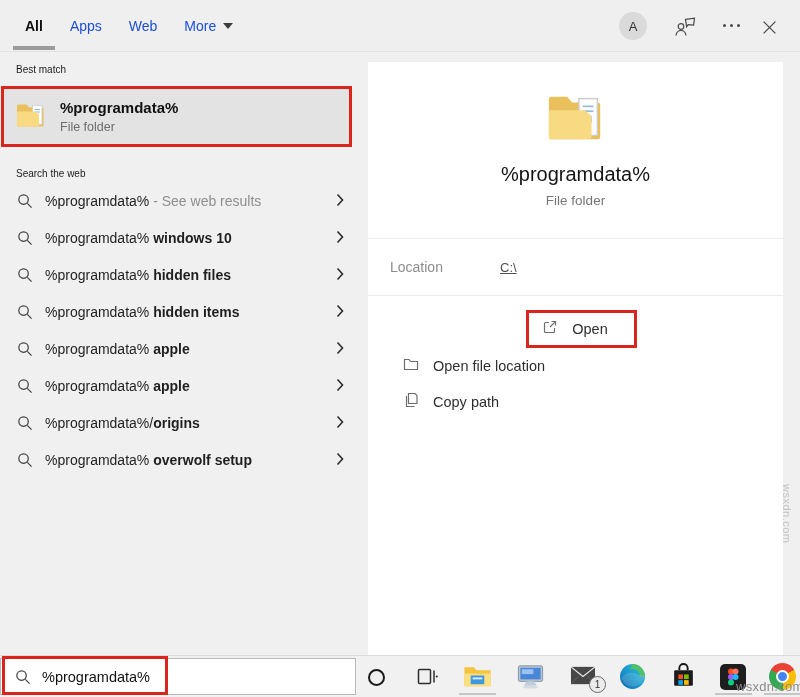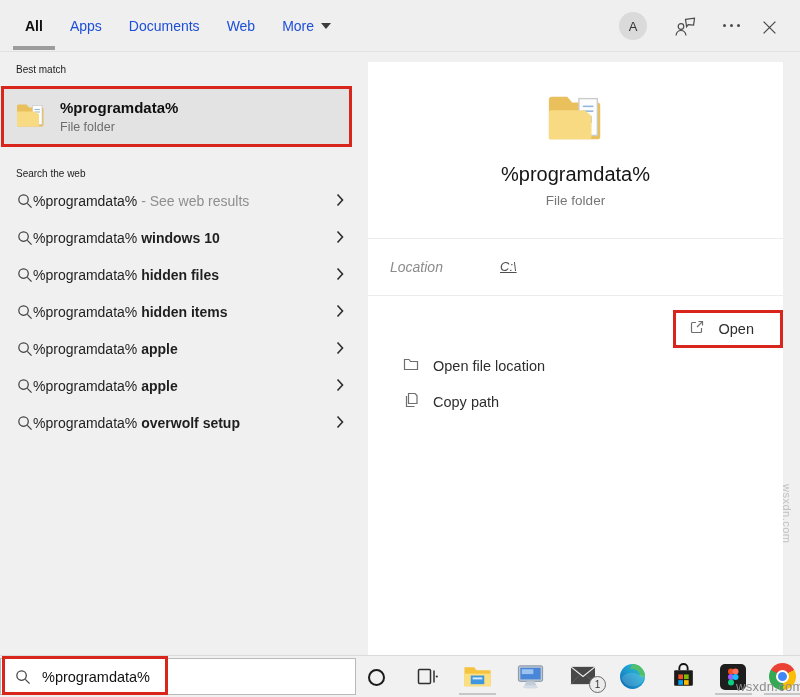--- a/index.html
+++ b/index.html
@@ -34,37 +34,37 @@
   .best-row{ position:absolute; left:1px; top:34px; width:351px; height:61px; background:#e3e3e3;
         border:3px solid #d8261d; display:flex; align-items:center; cursor:pointer; }
   .bm-icon{ margin-left:11px; flex:0 0 auto; }
   .bm-text{ margin-left:13px; }
   .bm-title{ font-size:15px; font-weight:bold; color:#101010; }
   .bm-sub{ font-size:12.5px; color:#6d6d6d; margin-top:4px; }
   .slist{ position:absolute; left:0; top:130px; width:368px; }
   .sitem{ position:relative; display:flex; align-items:center; height:37px; padding:0 26px 0 16px;
         cursor:pointer; }
   .si-icon{ flex:0 0 auto; display:flex; }
-  .si-text{ font-size:14px; color:#1f1f1f; white-space:pre; }
+  .si-text{ margin-left:12px; font-size:14px; color:#1f1f1f; white-space:pre; }
   .si-text .suffix{ font-weight:bold; white-space:pre; }
   .si-text .suffix.muted{ font-weight:normal; color:#8e8e8e; }
   .chev{ position:absolute; right:24px; top:11px; display:flex; }
 
   
   .preview{ position:absolute; left:368px; top:62px; width:415px; height:593px; background:#ffffff;
         text-align:center; }
   .big-folder{ margin-top:27px; }
   .pv-title{ font-size:20px; color:#151515; margin-top:14px; font-weight:500; }
   .pv-sub{ font-size:13.5px; color:#767676; margin-top:7px; }
   .divider{ border:none; border-top:1px solid #ececec; margin:30px 0 0 0; }
   .divider2{ border:none; border-top:1px solid #ececec; margin:0; }
-  .loc-row{ display:flex; align-items:flex-start; text-align:left; padding:20px 0 20px 22px;font-style:italic; }
+  .loc-row{ display:flex; align-items:flex-end; text-align:left; padding:20px 0 20px 22px; }
   .loc-label{ font-size:14px; color:#8c8c8c; width:110px; }
   .loc-value{ font-size:13px; color:#4f4f4f; text-decoration:underline; cursor:pointer; }
-  .actions{ text-align:right; margin-top:14px; }
+  .actions{ text-align:center; margin-top:14px; }
   .open-wrap{ margin-left:12px; }
   .action-open{ display:inline-flex; align-items:center; border:3px solid #d8261d;
         padding:5px 26px 5px 12px; cursor:pointer; }
   .action{ display:flex; align-items:center; padding:7px 0 7px 34px; cursor:pointer; }
   .a-label{ margin-left:13px; font-size:14.5px; color:#2e2e2e; }
 
   
   .taskbar{ position:absolute; left:0; bottom:0; width:800px; height:42px; background:#f1f1f1;
         border-top:1px solid #dadada; }
   .tb-search{ position:absolute; left:0; top:2px; width:356px; height:37px; background:#fff;
@@ -109,23 +109,20 @@
 
   <header class="topbar">
     <nav class="tabs">
       <div class="tab active">
         <span>All</span>
       </div>
       <div class="tab">
         <span>Apps</span>
       </div>
       <div class="tab">
-        <span>Documents</span>
-      </div>
-      <div class="tab">
         <span>Web</span>
       </div>
       <div class="tab">
         <span>More</span>
         <span class="caret">
           <svg width="10" height="6" viewBox="0 0 10 6">
               <path d="M0 0h10L5 6z" fill="#3c3c3c"></path>
             </svg>
         </span>
       </div>
@@ -256,20 +253,34 @@
           </svg>
         </span>
         <span class="si-text"><span class="prefix">%programdata%</span><span class="suffix"> apple</span></span>
         <span class="chev">
           <svg width="8" height="14" viewBox="0 0 8 14" fill="none" stroke="#2c2c2c" stroke-width="1.6">
             <path d="M1.5 1.5L6.5 7l-5 5.5"></path>
           </svg>
         </span>
       </div>
 
+      <div class="sitem">
+        <span class="si-icon">
+          <svg width="17" height="17" viewBox="0 0 18 18" fill="none" stroke="#3f3f3f" stroke-width="1.3">
+            <circle cx="8" cy="8" r="5"></circle>
+              <path d="M12 12l4.5 4.5"></path>
+          </svg>
+        </span>
+        <span class="si-text"><span class="prefix">%programdata%/</span><span class="suffix">origins</span></span>
+        <span class="chev">
+          <svg width="8" height="14" viewBox="0 0 8 14" fill="none" stroke="#2c2c2c" stroke-width="1.6">
+            <path d="M1.5 1.5L6.5 7l-5 5.5"></path>
+          </svg>
+        </span>
+      </div>
 
       <div class="sitem">
         <span class="si-icon">
           <svg width="17" height="17" viewBox="0 0 18 18" fill="none" stroke="#3f3f3f" stroke-width="1.3">
             <circle cx="8" cy="8" r="5"></circle>
               <path d="M12 12l4.5 4.5"></path>
           </svg>
         </span>
         <span class="si-text"><span class="prefix">%programdata%</span><span class="suffix"> overwolf setup</span></span>
         <span class="chev">

